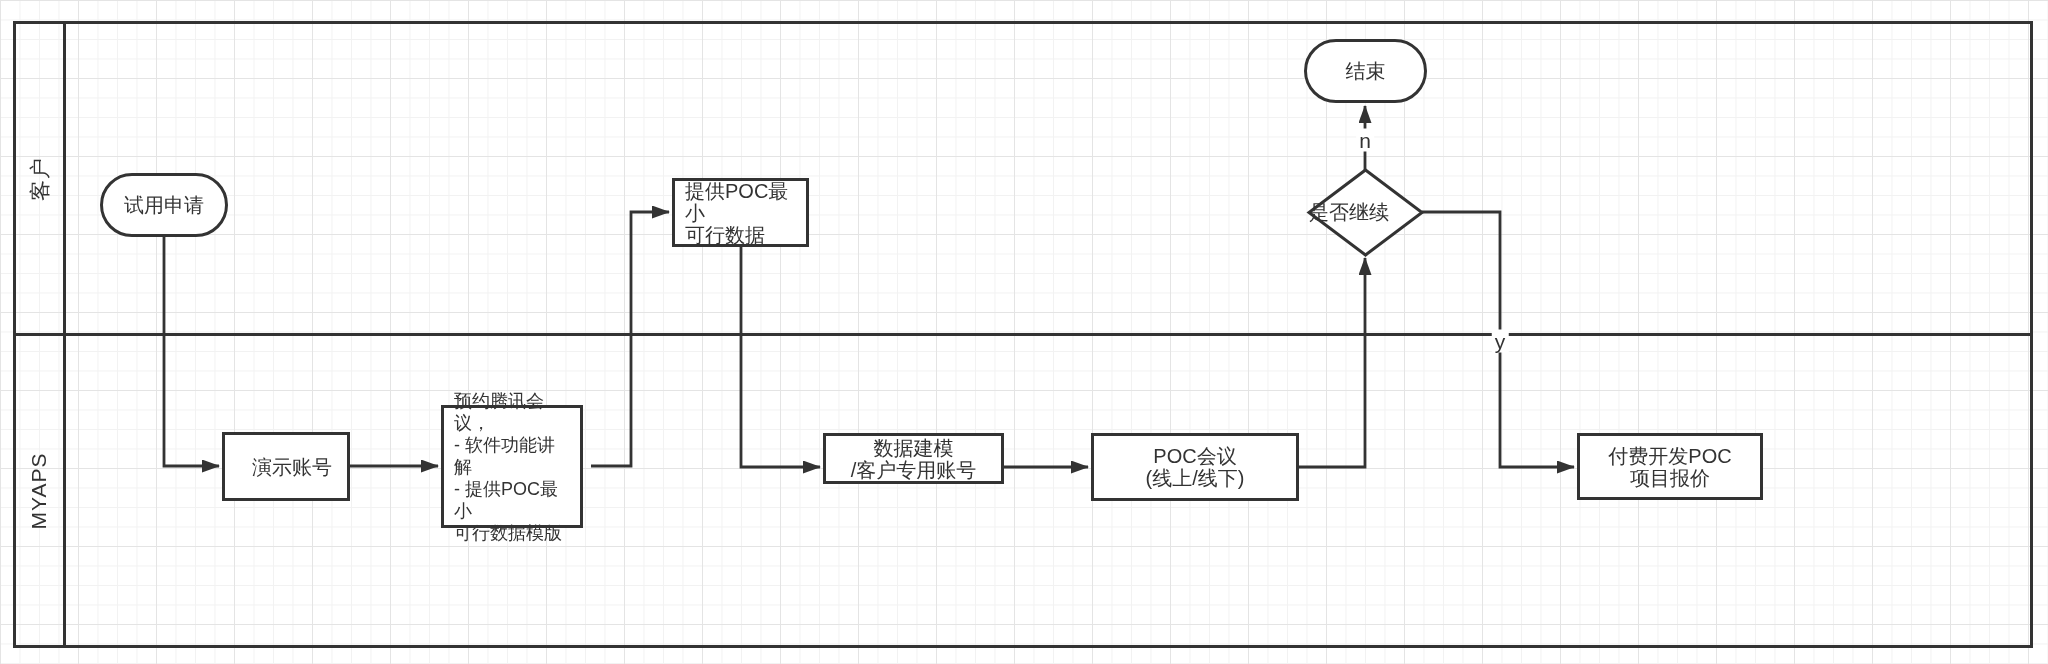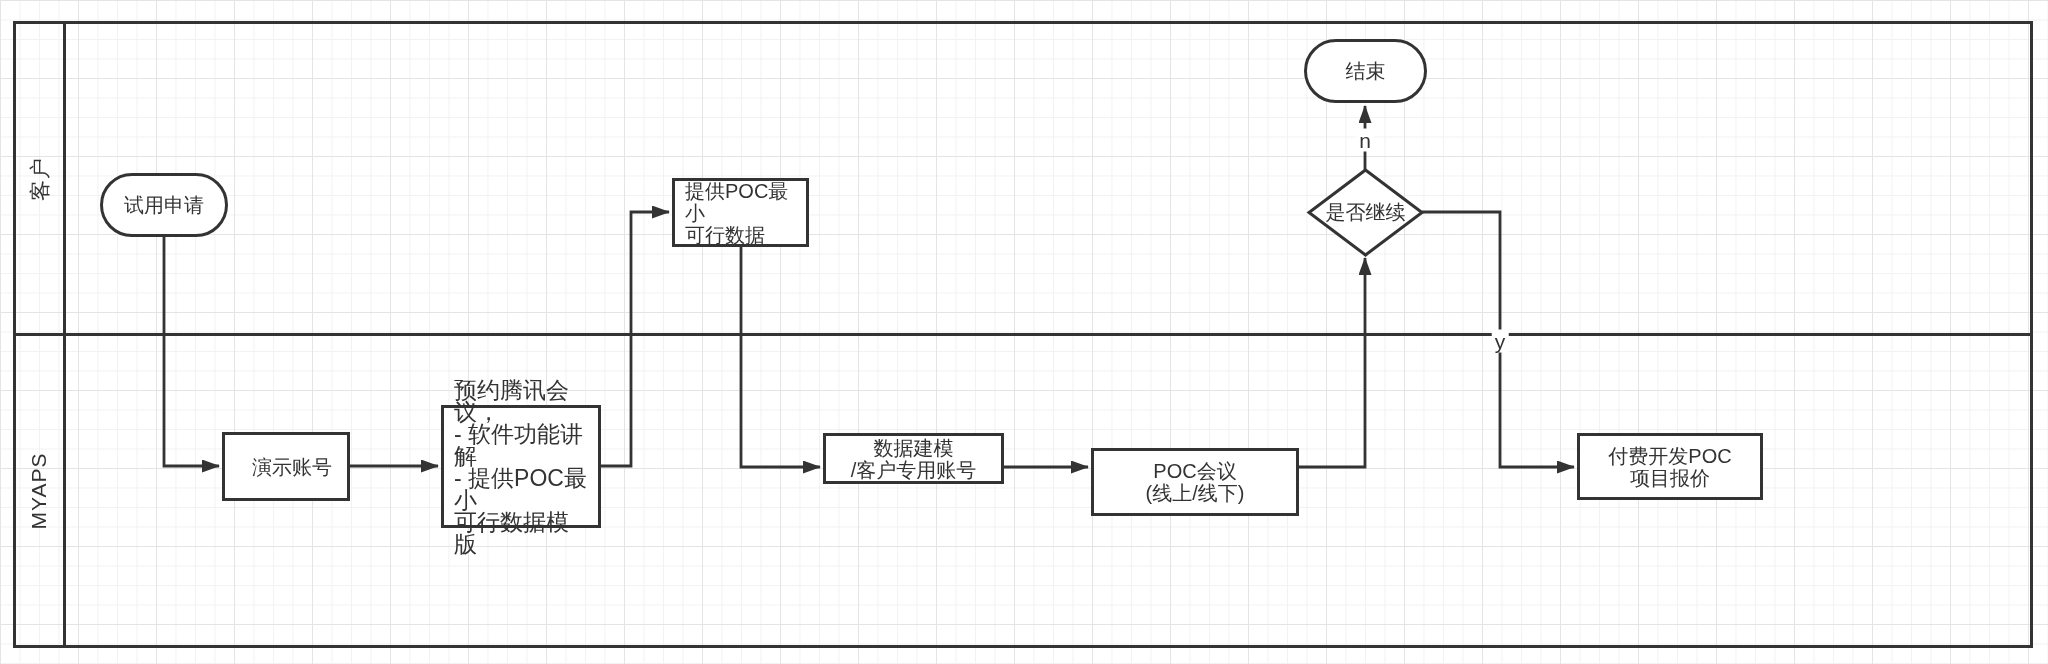--- a/index.html
+++ b/index.html
@@ -72,21 +72,20 @@
   .node.rounded { border-radius: 32px; }
   .node.left-text {
     justify-content: flex-start;
     text-align: left;
     padding: 0 10px;
   }
   .diamond-label {
     position: absolute;
     display: flex;
     align-items: center;
-    justify-content: center;
     text-align: center;
     font-size: 20px;
     color: #333333;
     background: transparent;
   }
   .edge-label {
     position: absolute;
     transform: translate(-50%, -50%);
     background: #ffffff;
     padding: 0 3px;
@@ -131,38 +130,38 @@
   </svg>
 
   <div class="node rounded" style="left:100px; top:173px; width:128px; height:64px;text-align:center;">
     <span class="node-label">试用申请</span>
   </div>
 
   <div class="node" style="left:222px; top:432px; width:128px; height:69px;padding-left:12px;">
     <span class="node-label">演示账号</span>
   </div>
 
-  <div class="node left-text" style="left:441px; top:405px; width:160px; height:123px; font-size:23px;">
+  <div class="node left-text" style="left:441px; top:405px; width:142px; height:123px; font-size:18px;">
     <span class="node-label">预约腾讯会议，
 - 软件功能讲解
 - 提供POC最小
 可行数据模版</span>
   </div>
 
   <div class="node left-text" style="left:672px; top:178px; width:137px; height:69px;">
     <span class="node-label">提供POC最小
 可行数据</span>
   </div>
 
   <div class="node" style="left:823px; top:433px; width:181px; height:51px;">
     <span class="node-label">数据建模
 /客户专用账号</span>
   </div>
 
-  <div class="node" style="left:1091px; top:448px; width:208px; height:68px;">
+  <div class="node" style="left:1091px; top:433px; width:208px; height:68px;">
     <span class="node-label">POC会议
 (线上/线下)</span>
   </div>
 
   <div class="diamond-label" style="left:1309px; top:170px; width:113px; height:85px;">
     <span class="node-label">是否继续</span>
   </div>
 
   <div class="node" style="left:1577px; top:433px; width:186px; height:67px;">
     <span class="node-label">付费开发POC

